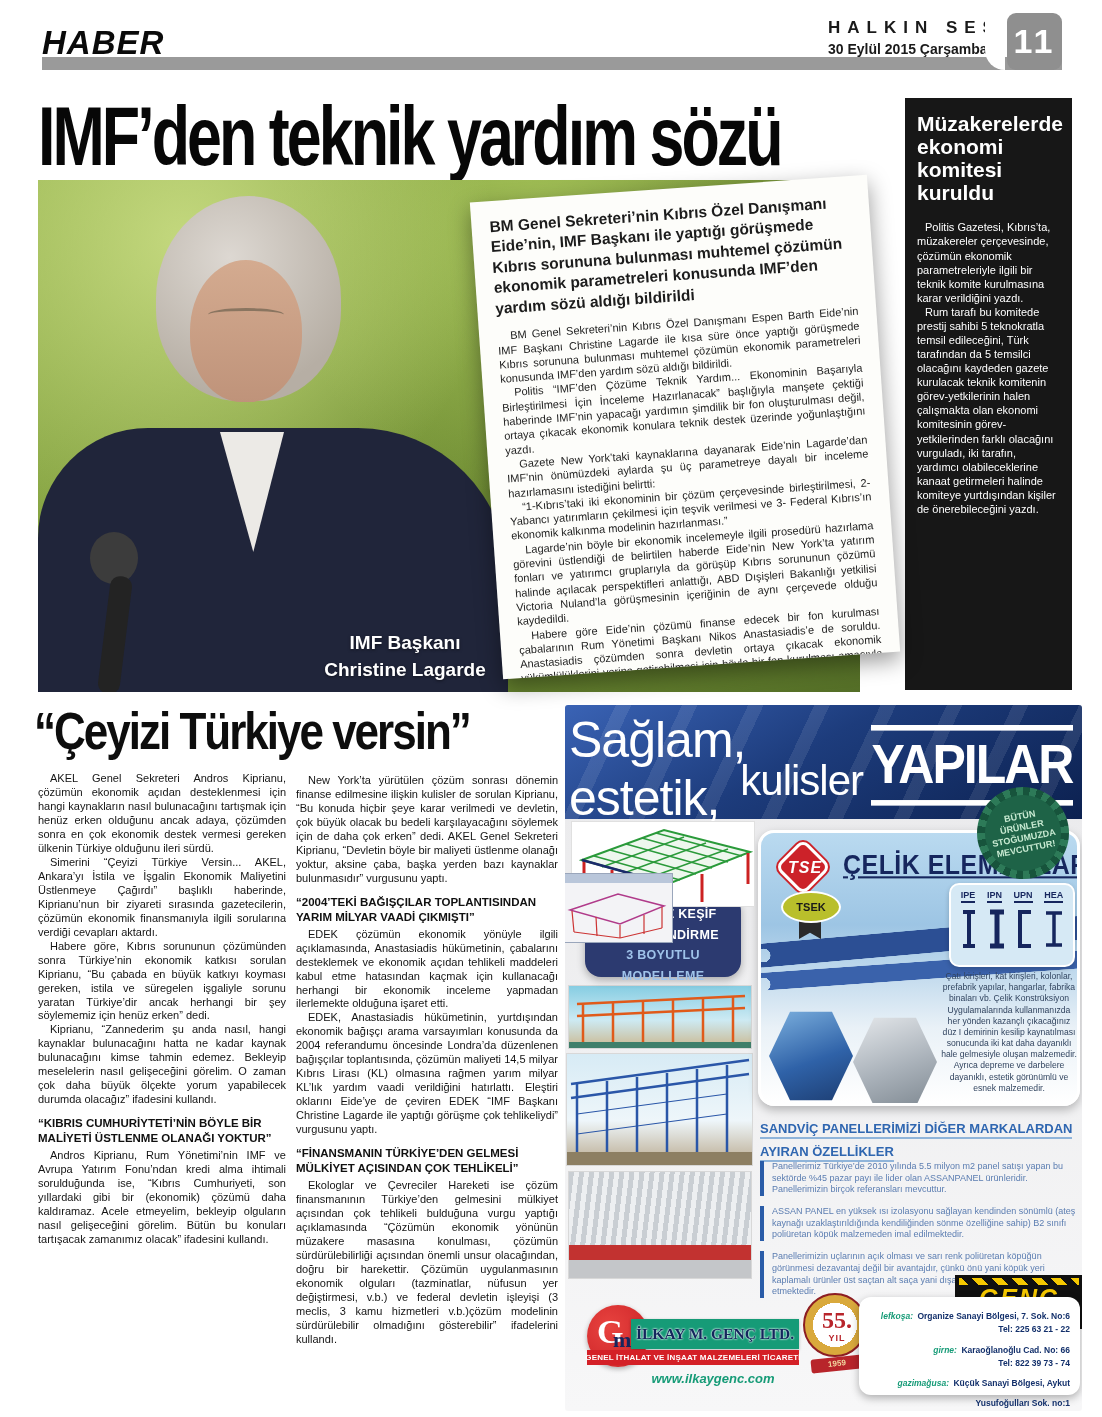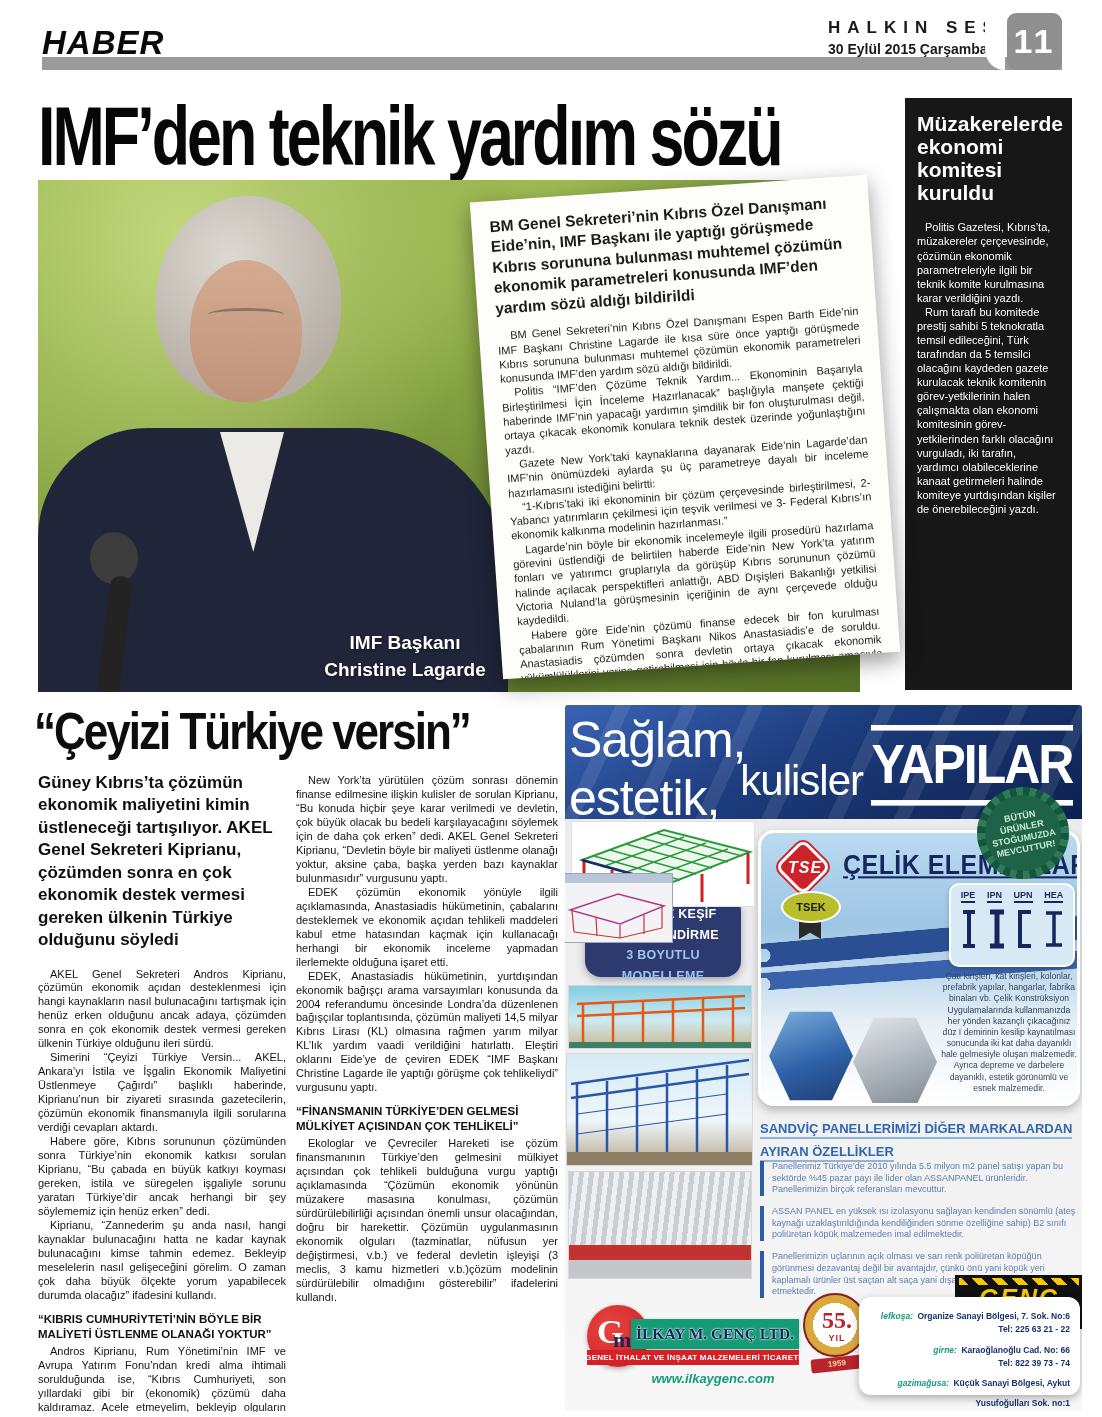--- a/index.html
+++ b/index.html
@@ -203,31 +203,31 @@
     <p class="tb">Politis “IMF’den Çözüme Teknik Yardım... Ekonominin Başarıyla Birleştirilmesi İçin İnceleme Hazırlanacak” başlığıyla manşete çektiği haberinde IMF’nin yapacağı yardımın şimdilik bir fon oluşturulması değil, ortaya çıkacak ekonomik konulara teknik destek üzerinde yoğunlaştığını yazdı.</p>
     <p class="tb">Gazete New York’taki kaynaklarına dayanarak Eide’nin Lagarde’dan IMF’nin önümüzdeki aylarda şu üç parametreye dayalı bir inceleme hazırlamasını istediğini belirtti:</p>
     <p class="tb">“1-Kıbrıs’taki iki ekonominin bir çözüm çerçevesinde birleştirilmesi, 2- Yabancı yatırımların çekilmesi için teşvik verilmesi ve 3- Federal Kıbrıs’ın ekonomik kalkınma modelinin hazırlanması.”</p>
     <p class="tb">Lagarde’nin böyle bir ekonomik incelemeyle ilgili prosedürü hazırlama görevini üstlendiği de belirtilen haberde Eide’nin New York’ta yatırım fonları ve yatırımcı gruplarıyla da görüşüp Kıbrıs sorununun çözümü halinde açılacak perspektifleri anlattığı, ABD Dışişleri Bakanlığı yetkilisi Victoria Nuland’la görüşmesinin içeriğinin de aynı çerçevede olduğu kaydedildi.</p>
     <p class="tb">Habere göre Eide’nin çözümü finanse edecek bir fon kurulması çabalarının Rum Yönetimi Başkanı Nikos Anastasiadis’e de soruldu. Anastasiadis çözümden sonra devletin ortaya çıkacak ekonomik yükümlülüklerini yerine getirebilmesi için böyle bir fon kurulması amacıyla birçok tarafça çaba harcandığını doğruladı.</p>
   </div>
 
   <div class="abs ceyizi-headline">“Çeyizi Türkiye versin”</div>
 
   <div class="abs col col1">
-    <p class="intro">Güney Kıbrıs’ta çözümün ekonomik maliyetini kimin üstleneceği tartışılıyor. AKEL Genel Sekreteri Kiprianu, çözümden sonra en çok ekonomik destek vermesi gereken ülkenin Türkiye olduğunu söyledi</p>
     <p class="nb">AKEL Genel Sekreteri Andros Kiprianu, çözümün ekonomik açıdan desteklenmesi için hangi kaynakların nasıl bulunacağını tartışmak için henüz erken olduğunu ancak adaya, çözümden sonra en çok ekonomik destek vermesi gereken ülkenin Türkiye olduğunu ileri sürdü.</p>
     <p class="nb">Simerini “Çeyizi Türkiye Versin... AKEL, Ankara’yı İstila ve İşgalin Ekonomik Maliyetini Üstlenmeye Çağırdı” başlıklı haberinde, Kiprianu’nun bir ziyareti sırasında gazetecilerin, çözümün ekonomik finansmanıyla ilgili sorularına verdiği cevapları aktardı.</p>
     <p class="nb">Habere göre, Kıbrıs sorununun çözümünden sonra Türkiye’nin ekonomik katkısı sorulan Kiprianu, “Bu çabada en büyük katkıyı koyması gereken, istila ve süregelen işgaliyle sorunu yaratan Türkiye’dir ancak herhangi bir şey söylememiz için henüz erken” dedi.</p>
     <p class="nb">Kiprianu, “Zannederim şu anda nasıl, hangi kaynaklar bulunacağını hatta ne kadar kaynak bulunacağını kimse tahmin edemez. Bekleyip meselelerin nasıl gelişeceğini görelim. O zaman çok daha büyük ölçekte yorum yapabilecek durumda olacağız” ifadesini kullandı.</p>
     <p class="sh">“KIBRIS CUMHURİYTETİ’NİN BÖYLE BİR MALİYETİ ÜSTLENME OLANAĞI YOKTUR”</p>
     <p class="nb">Andros Kiprianu, Rum Yönetimi’nin IMF ve Avrupa Yatırım Fonu’ndan kredi alma ihtimali sorulduğunda ise, “Kıbrıs Cumhuriyeti, son yıllardaki gibi bir (ekonomik) çözümü daha kaldıramaz. Acele etmeyelim, bekleyip olguların nasıl gelişeceğini görelim. Bütün bu konuları tartışacak zamanımız olacak” ifadesini kullandı.</p>
   </div>
 
   <div class="abs col col2">
     <p class="nb first">New York’ta yürütülen çözüm sonrası dönemin finanse edilmesine ilişkin kulisler de sorulan Kiprianu, “Bu konuda hiçbir şeye karar verilmedi ve devletin, çok büyük olacak bu bedeli karşılayacağını söylemek için de daha çok erken” dedi. AKEL Genel Sekreteri Kiprianu, “Devletin böyle bir maliyeti üstlenme olanağı yoktur, aksine çaba, başka yerden bazı kaynaklar bulunmasıdır” vurgusunu yaptı.</p>
+    <p class="sh">“2004’TEKİ BAĞIŞÇILAR TOPLANTISINDAN YARIM MİLYAR VAADİ ÇIKMIŞTI”</p>
     <p class="nb">EDEK çözümün ekonomik yönüyle ilgili açıklamasında, Anastasiadis hükümetinin, çabalarını desteklemek ve ekonomik açıdan tehlikeli maddeleri kabul etme hatasından kaçmak için kullanacağı herhangi bir ekonomik inceleme yapmadan ilerlemekte olduğuna işaret etti.</p>
     <p class="nb">EDEK, Anastasiadis hükümetinin, yurtdışından ekonomik bağışçı arama varsayımları konusunda da 2004 referandumu öncesinde Londra’da düzenlenen bağışçılar toplantısında, çözümün maliyeti 14,5 milyar Kıbrıs Lirası (KL) olmasına rağmen yarım milyar KL’lık yardım vaadi verildiğini hatırlattı. Eleştiri oklarını Eide’ye de çeviren EDEK “IMF Başkanı Christine Lagarde ile yaptığı görüşme çok tehlikeliydi” vurgusunu yaptı.</p>
     <p class="sh">“FİNANSMANIN TÜRKİYE’DEN GELMESİ MÜLKİYET AÇISINDAN ÇOK TEHLİKELİ”</p>
     <p class="nb">Ekologlar ve Çevreciler Hareketi ise çözüm finansmanının Türkiye’den gelmesini mülkiyet açısından çok tehlikeli bulduğuna vurgu yaptığı açıklamasında “Çözümün ekonomik yönünün müzakere masasına konulması, çözümün sürdürülebilirliği açısından önemli unsur olacağından, doğru bir harekettir. Çözümün uygulanmasının ekonomik olguları (tazminatlar, nüfusun yer değiştirmesi, v.b.) ve federal devletin işleyişi (3 meclis, 3 kamu hizmetleri v.b.)çözüm modelinin sürdürülebilir olmadığını gösterebilir” ifadelerini kullandı.</p>
   </div>
 
   <div class="abs ad">
     <div class="abs banner"></div>
     <div class="abs b1">Sağlam, estetik,</div>
     <div class="abs b2">kulisler</div>

